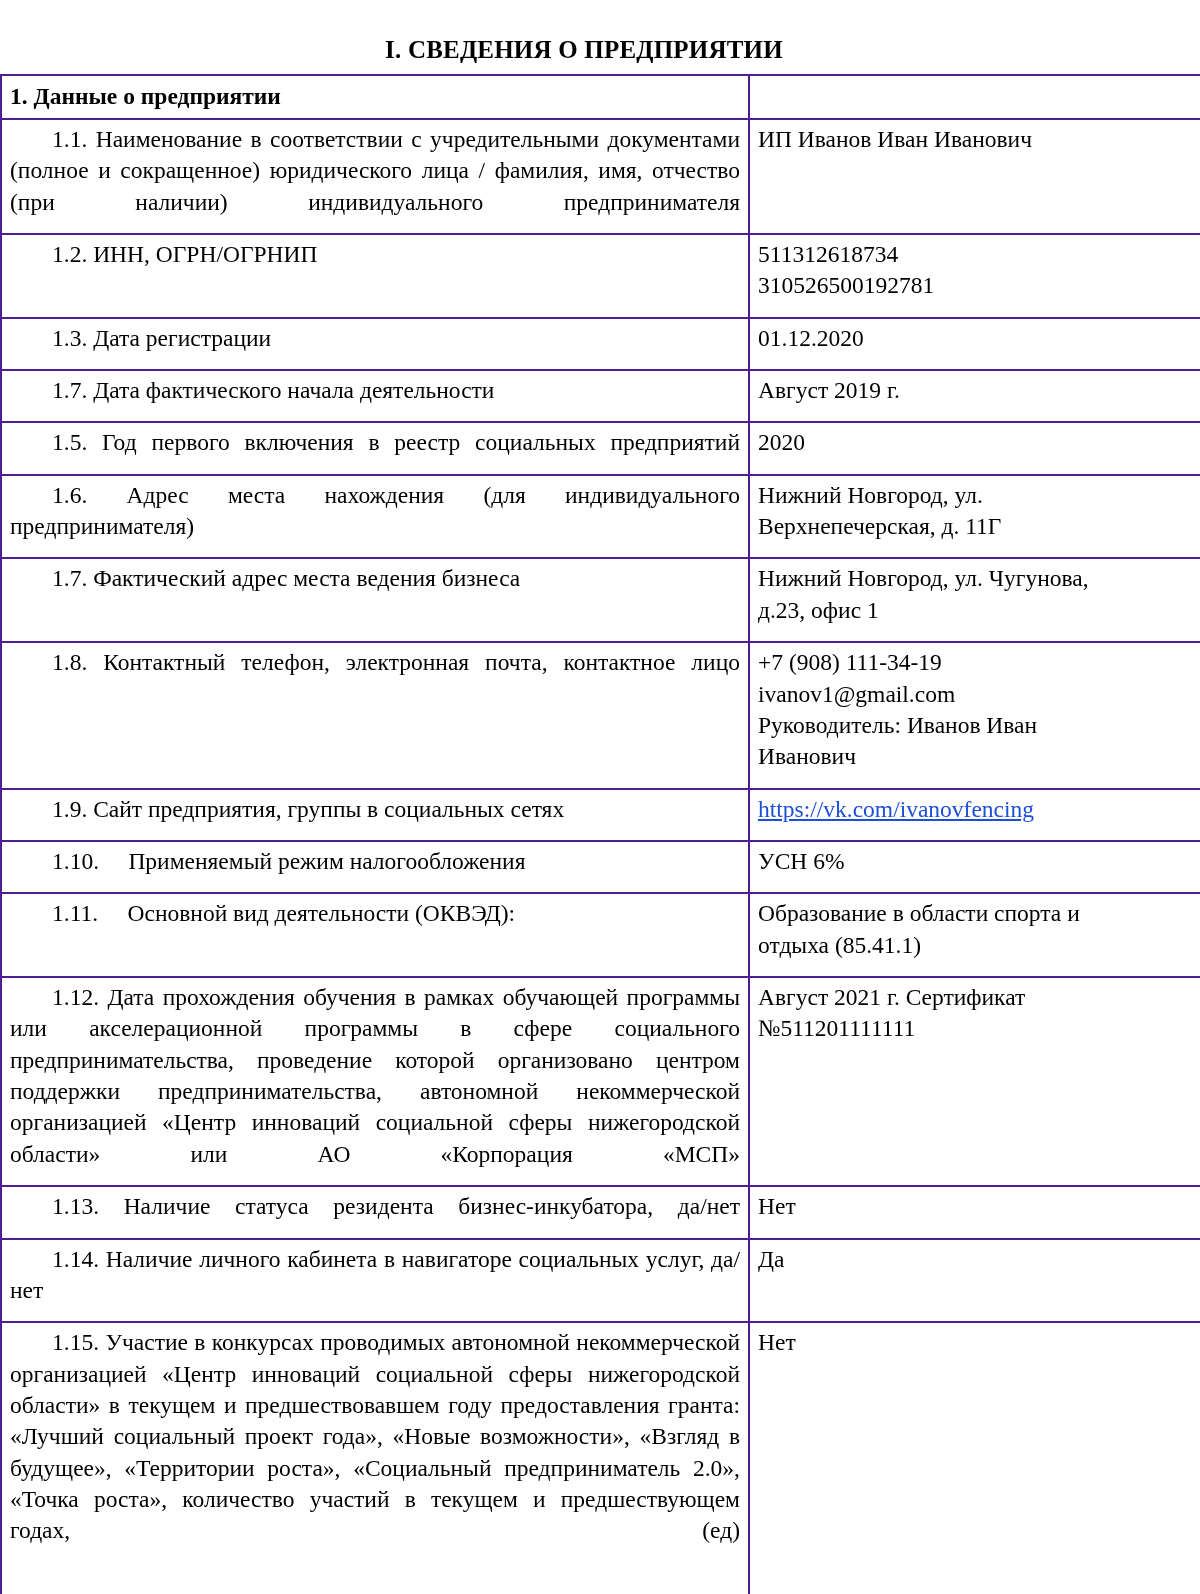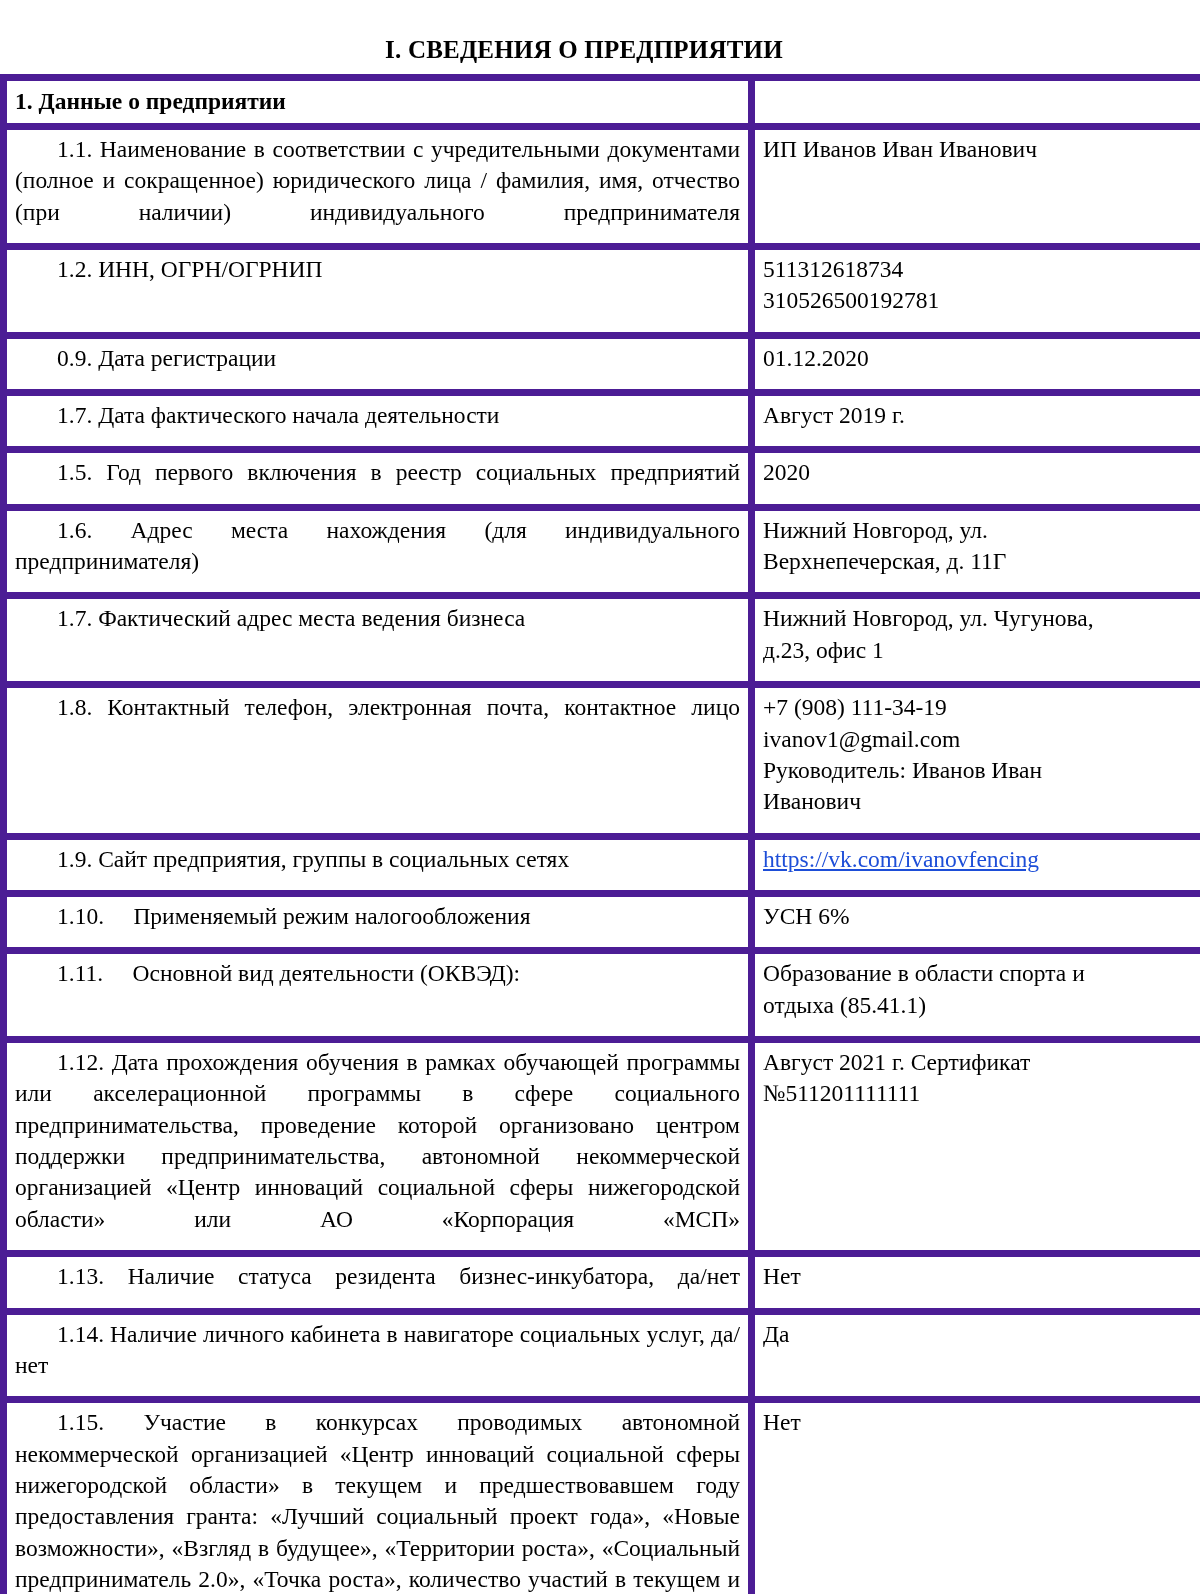--- a/index.html
+++ b/index.html
@@ -35,21 +35,21 @@
     border-collapse: collapse;
     table-layout: fixed;
     margin: 0;
     font-size: 23.5px;
     line-height: 1.335;
   }
   table.info-table col.label-col { width: 748px; }
   table.info-table col.value-col { width: 468px; }
 
   table.info-table td {
-    border: 7px solid #4c1d95;
+    border: 2px solid #4c1d95;
     vertical-align: top;
     padding: 4px 8px 15px 8px;
     box-sizing: border-box;
     word-wrap: break-word;
     overflow-wrap: break-word;
   }
   td.label {
     text-align: justify;
     text-align-last: justify;
     hyphens: none;
@@ -115,21 +115,21 @@
           <span class="lbl-text">1.2. ИНН, ОГРН/ОГРНИП</span>
         </td>
         <td class="value">
           <span class="val-line">511312618734</span>
           <span class="val-line">310526500192781</span>
         </td>
       </tr>
 
       <tr>
         <td class="label nojust">
-          <span class="lbl-text">0.9. Дата регистрации</span>
+          <span class="lbl-text">1.3. Дата регистрации</span>
         </td>
         <td class="value">
           <span class="val-line">01.12.2020</span>
         </td>
       </tr>
 
       <tr>
         <td class="label nojust">
           <span class="lbl-text">1.7. Дата фактического начала деятельности</span>
         </td>

